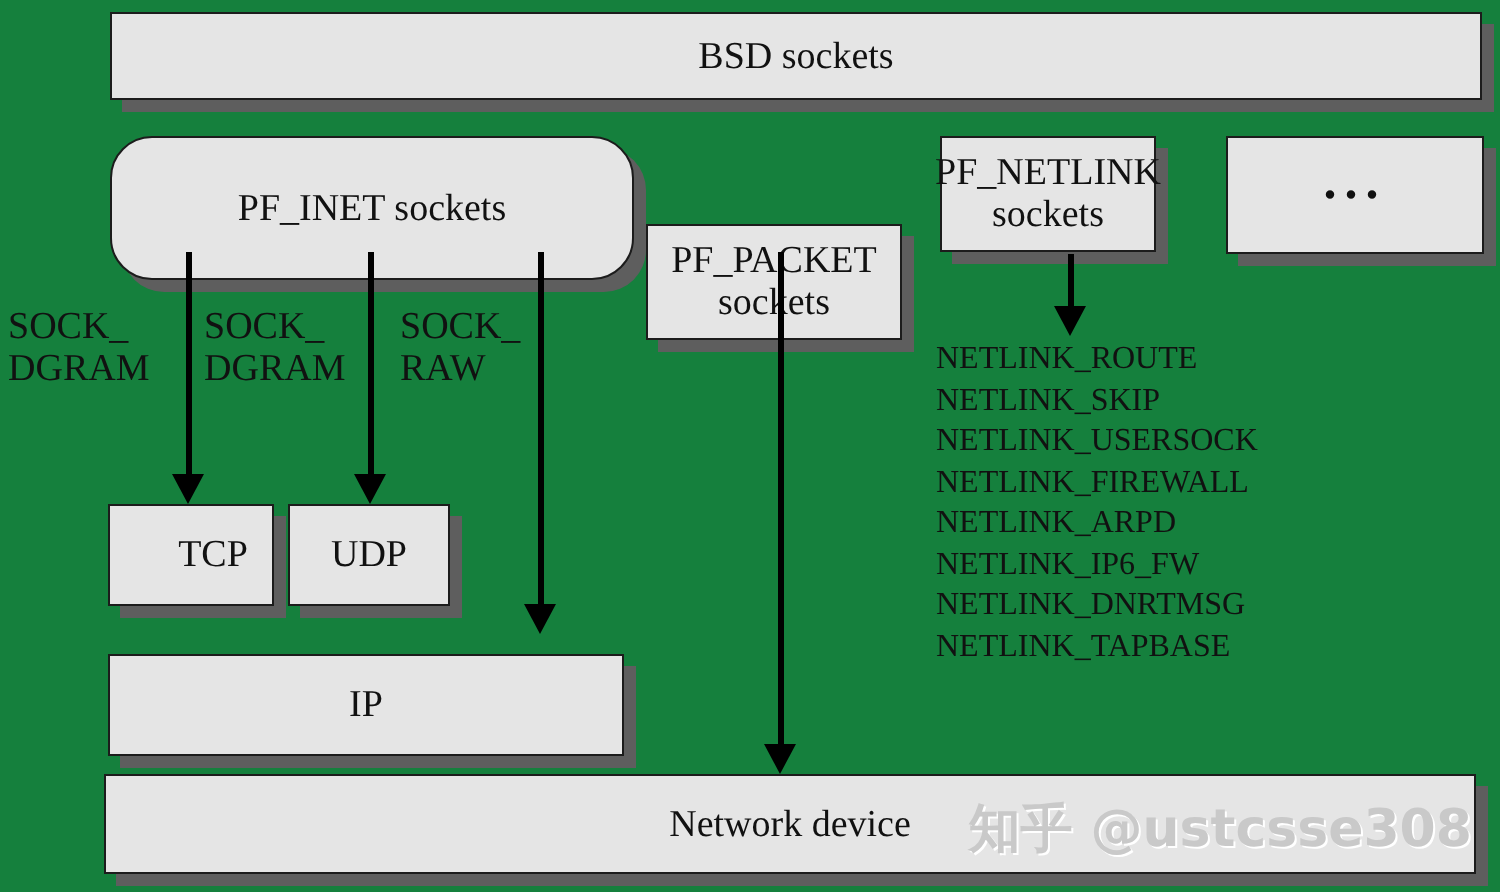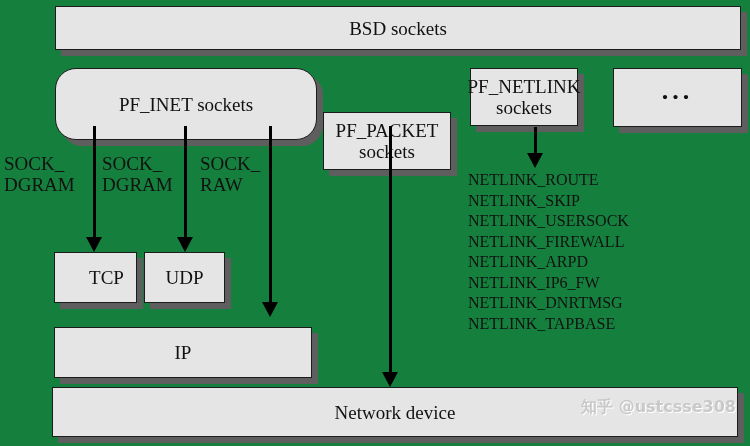--- a/index.html
+++ b/index.html
@@ -85,21 +85,21 @@
     top: 170px;
     font-size: 16px;
     line-height: 20.5px;
     white-space: nowrap;
   }
   .watermark {
     position: absolute;
     right: 14px;
     top: 397px;
     font-family: "DejaVu Sans", "Liberation Sans", sans-serif;
-    font-size: 16px;
+    font-size: 26px;
     font-weight: bold;
     color: #c9c9c9;
     text-shadow: 1px 1px 0 #ffffff;
     white-space: nowrap;
   }
 </style>
 </head>
 <body>
 
 <div id="canvas">

